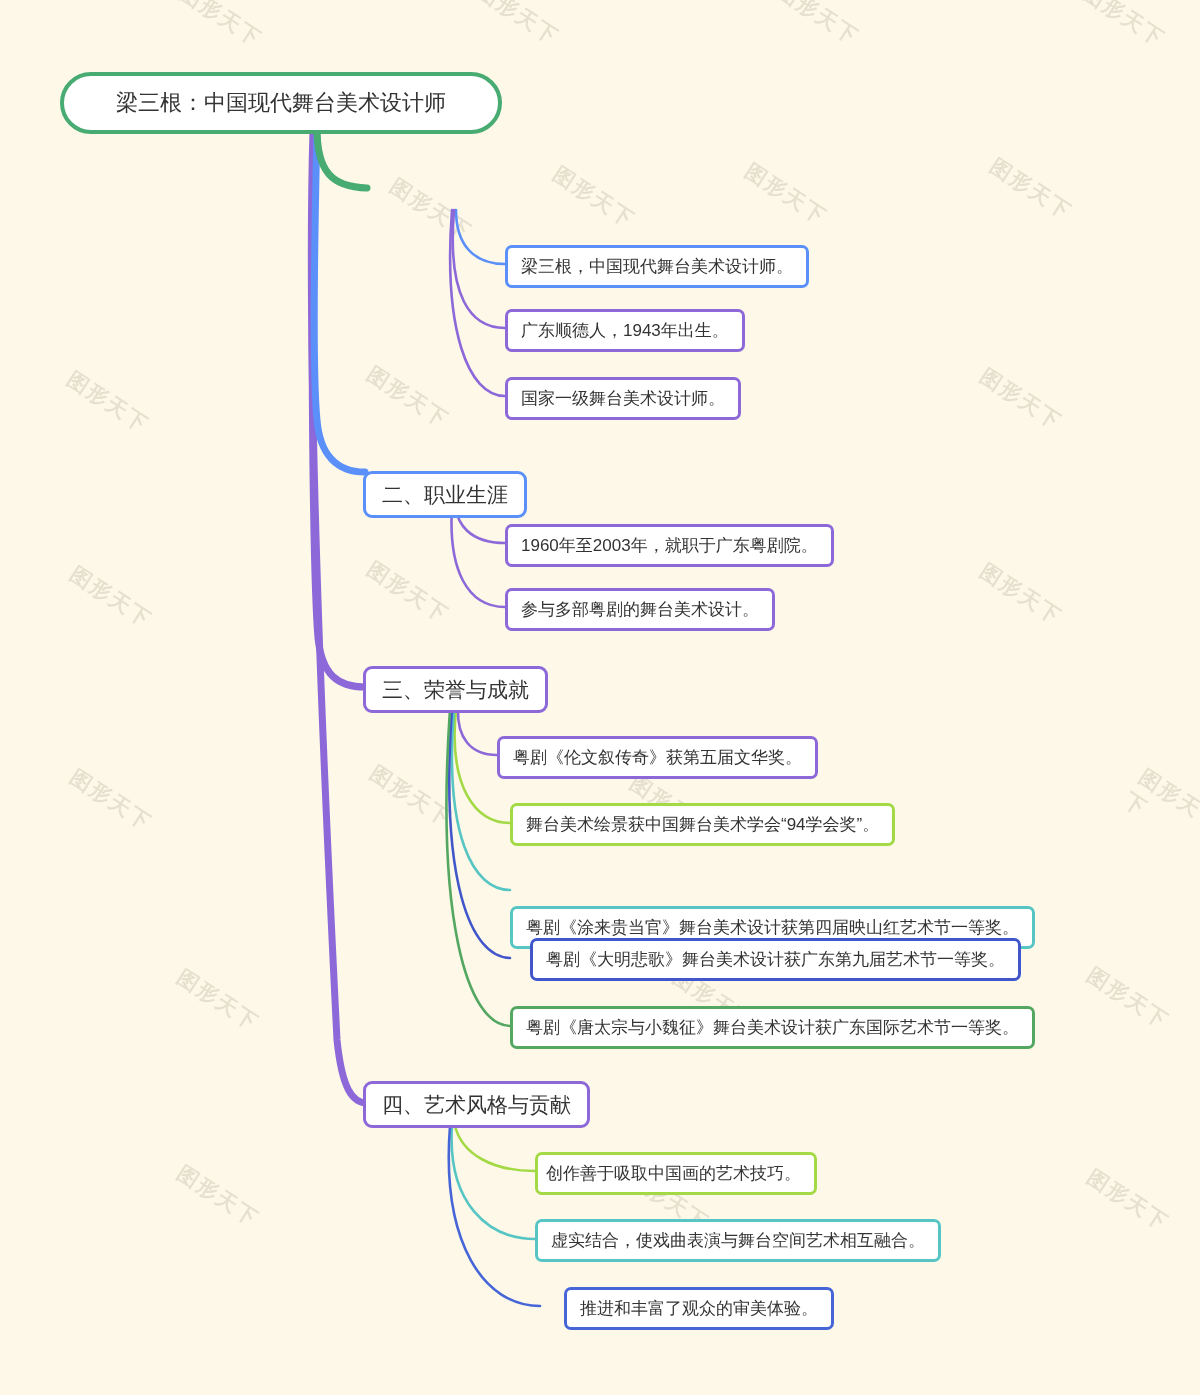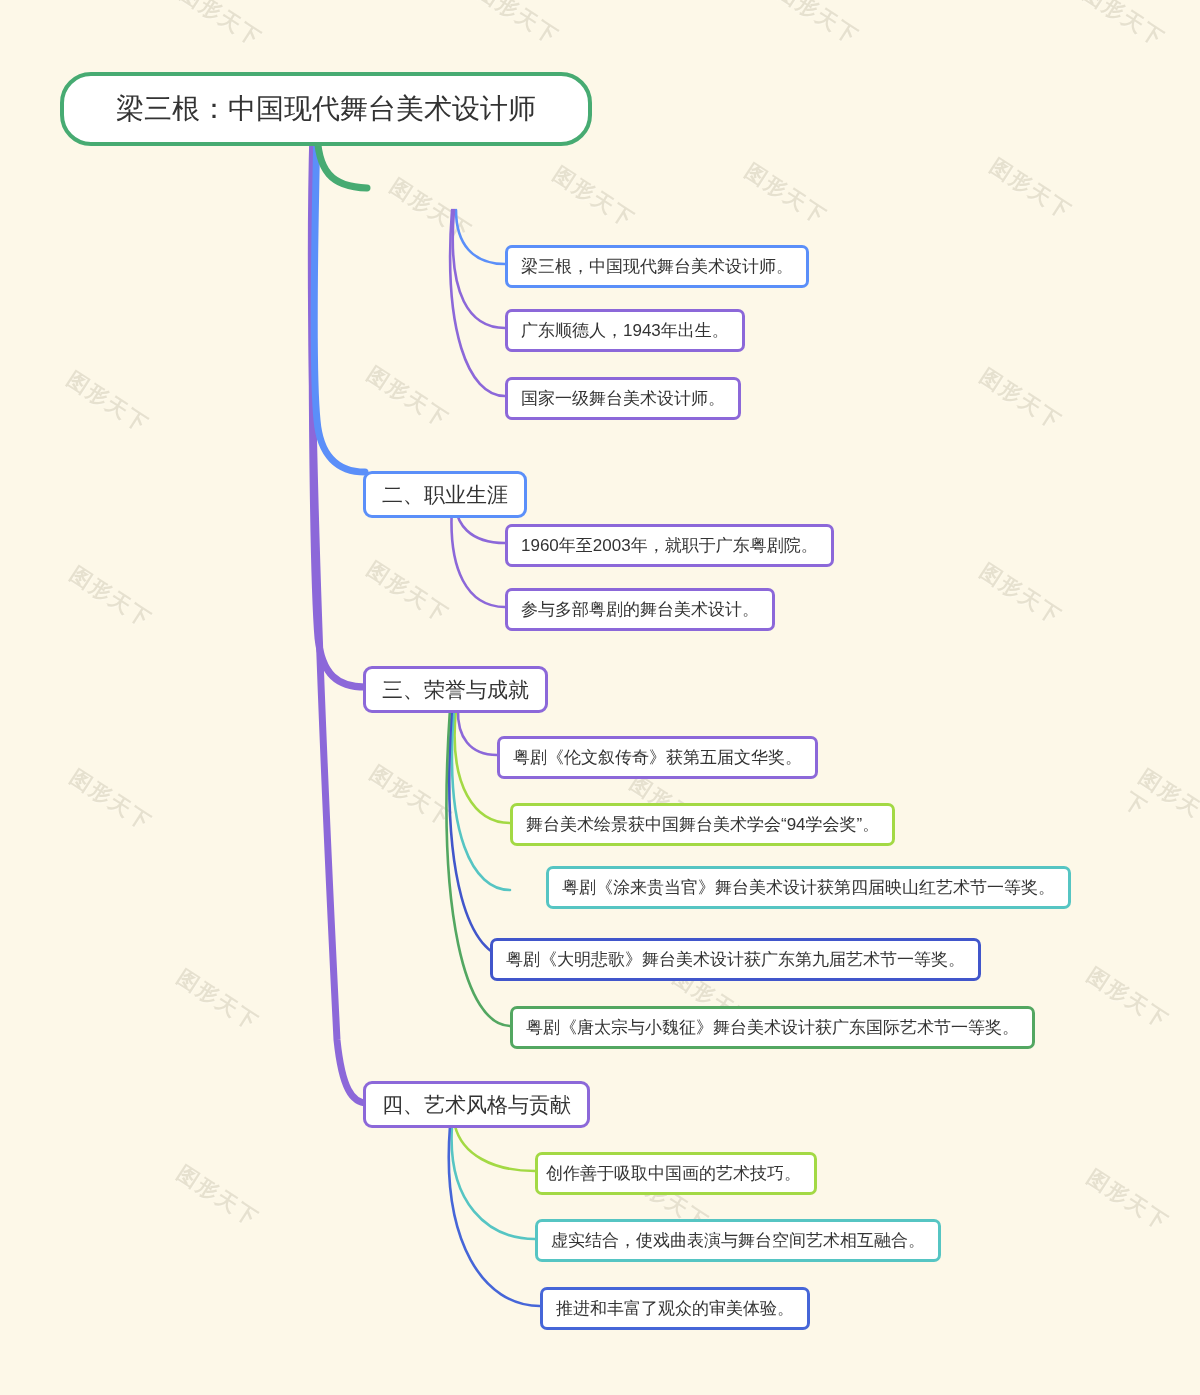--- a/index.html
+++ b/index.html
@@ -12,27 +12,27 @@
   .s-green{stroke:var(--c-green);}
   .s-blue{stroke:var(--c-blue);}
   .s-purple{stroke:var(--c-purple);}
   .s-lightgreen{stroke:var(--c-lightgreen);}
   .s-teal{stroke:var(--c-teal);}
   .s-darkblue{stroke:var(--c-darkblue);}
   .s-blue2{stroke:var(--c-blue2);}
   .s-green2{stroke:var(--c-green2);}
   .node{position:absolute;z-index:3;background:var(--c-nodebg);color:var(--c-text);
         white-space:nowrap;border-style:solid;cursor:default;}
-  .root{font-size:28px;line-height:54px;padding:6px 52px;border-width:4px;border-radius:31px;}
+  .root{font-size:22px;line-height:54px;padding:0 52px;border-width:4px;border-radius:31px;}
   .btitle{font-size:21px;line-height:41px;padding:0 16px;border-width:3px;border-radius:9px;}
   .child{font-size:17px;line-height:37px;padding:0 13px;border-width:3px;border-radius:7px;}
   .b-green{border-color:var(--c-green);}
   .b-green2{border-color:var(--c-green2);}
   .b-blue{border-color:var(--c-blue);}
-  .b-blue2{border-color:var(--c-blue2);}
+  .b-blue2{border-color:var(--c-blue2);margin-left:24px;}
   .b-purple{border-color:var(--c-purple);}
   .b-lightgreen{border-color:var(--c-lightgreen);}
   .b-teal{border-color:var(--c-teal);}
   .b-darkblue{border-color:var(--c-darkblue);}
   .wm{position:absolute;z-index:0;font-size:21px;font-weight:bold;letter-spacing:2px;
       color:var(--c-watermark);opacity:0.30;transform:rotate(33deg);
       text-shadow:1px 1px 0 rgba(255,255,255,0.6);user-select:none;}
 </style>
 </head>
 <body>
@@ -96,22 +96,22 @@
   <div class="node child b-purple" style="left:505px;top:309px;">广东顺德人，1943年出生。</div>
   <div class="node child b-purple" style="left:505px;top:377px;">国家一级舞台美术设计师。</div>
 
   <div class="node btitle b-blue" style="left:363px;top:471px;">二、职业生涯</div>
   <div class="node child b-purple" style="left:505px;top:524px;">1960年至2003年，就职于广东粤剧院。</div>
   <div class="node child b-purple" style="left:505px;top:588px;">参与多部粤剧的舞台美术设计。</div>
 
   <div class="node btitle b-purple" style="left:363px;top:666px;">三、荣誉与成就</div>
   <div class="node child b-purple" style="left:497px;top:736px;">粤剧《伦文叙传奇》获第五届文华奖。</div>
   <div class="node child b-lightgreen" style="left:510px;top:803px;">舞台美术绘景获中国舞台美术学会“94学会奖”。</div>
-  <div class="node child b-teal" style="left:510px;top:866px;margin-left:36px;">粤剧《涂来贵当官》舞台美术设计获第四届映山红艺术节一等奖。</div>
-  <div class="node child b-darkblue" style="left:490px;top:938px;">粤剧《大明悲歌》舞台美术设计获广东第九届艺术节一等奖。</div>
+  <div class="node child b-teal" style="left:510px;top:906px;">粤剧《涂来贵当官》舞台美术设计获第四届映山红艺术节一等奖。</div>
+  <div class="node child b-darkblue" style="left:530px;top:938px;">粤剧《大明悲歌》舞台美术设计获广东第九届艺术节一等奖。</div>
   <div class="node child b-green2" style="left:510px;top:1006px;">粤剧《唐太宗与小魏征》舞台美术设计获广东国际艺术节一等奖。</div>
 
   <div class="node btitle b-purple" style="left:363px;top:1081px;">四、艺术风格与贡献</div>
   <div class="node child b-lightgreen" style="left:535px;top:1152px;padding-left:8px;">创作善于吸取中国画的艺术技巧。</div>
   <div class="node child b-teal" style="left:535px;top:1219px;">虚实结合，使戏曲表演与舞台空间艺术相互融合。</div>
   <div class="node child b-blue2" style="left:540px;top:1287px;">推进和丰富了观众的审美体验。</div>
 
 </div>
 
 </body></html>

